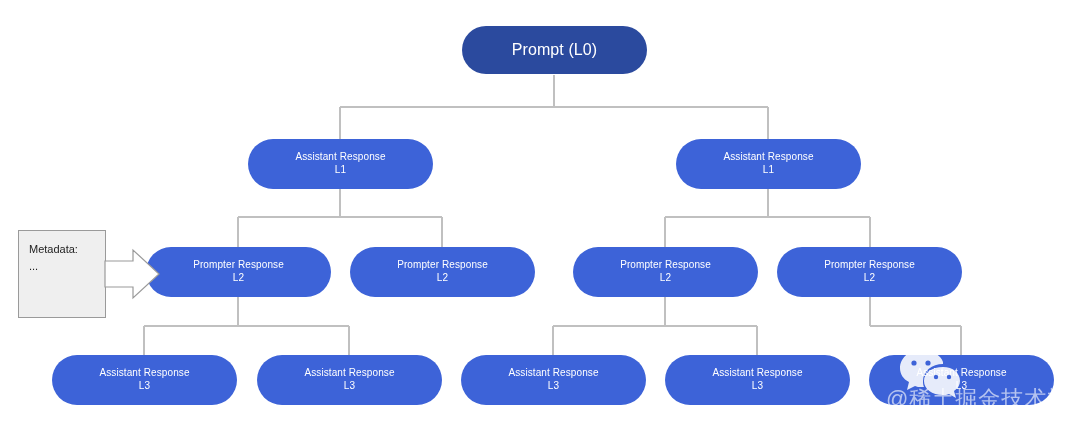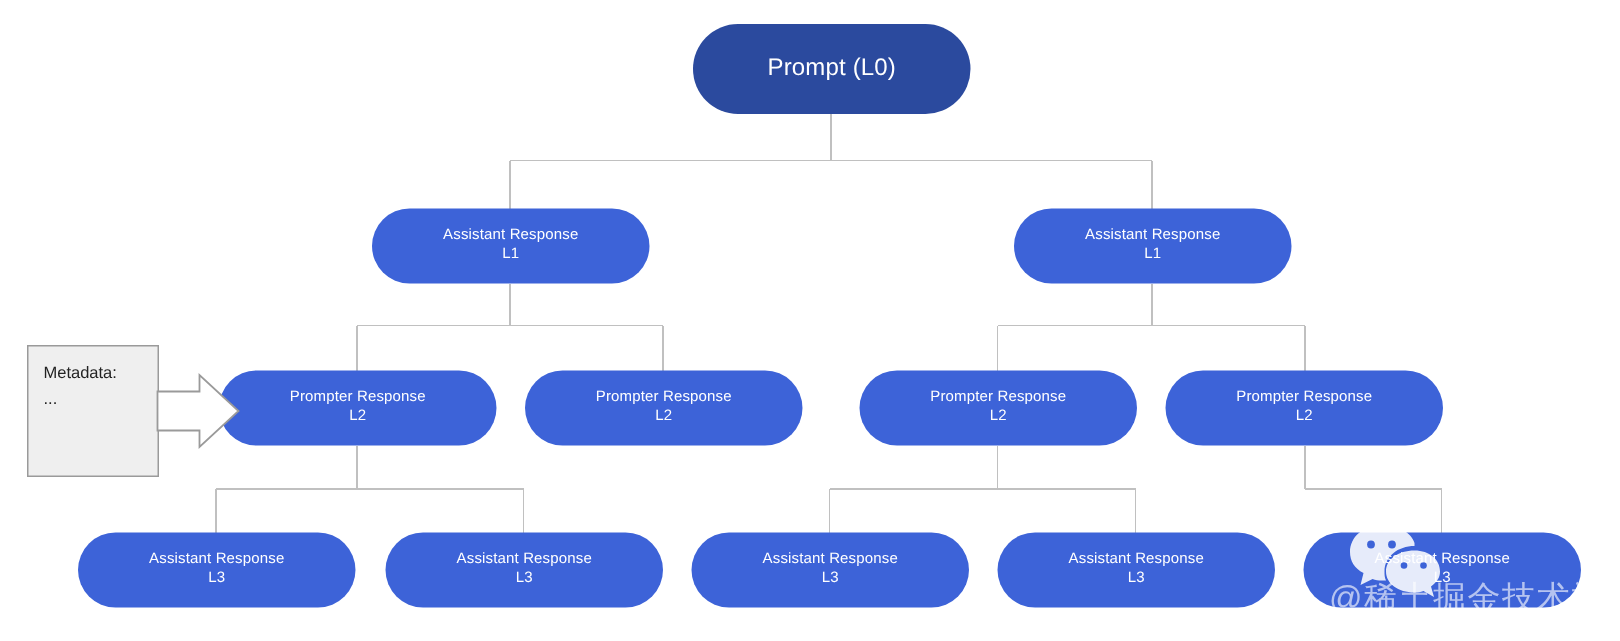--- a/index.html
+++ b/index.html
@@ -157,21 +157,21 @@
       <line x1="553" y1="326" x2="553" y2="355"></line>
       <line x1="665" y1="297" x2="665" y2="326"></line>
       <line x1="665" y1="326" x2="757" y2="326"></line>
       <line x1="757" y1="326" x2="757" y2="355"></line>
       <line x1="870" y1="297" x2="870" y2="326"></line>
       <line x1="870" y1="326" x2="961" y2="326"></line>
       <line x1="961" y1="326" x2="961" y2="355"></line>
     </svg>
 
   <div id="nodes">
-      <div class="node root" style="left: 462px; top: 16px; width: 185px; height: 60px;">Prompt (L0)</div>
+      <div class="node root" style="left: 462px; top: 26px; width: 185px; height: 48px;">Prompt (L0)</div>
       <div class="node lvl" style="left: 248px; top: 139px; width: 185px; height: 50px;">Assistant Response
 L1</div>
       <div class="node lvl" style="left: 676px; top: 139px; width: 185px; height: 50px;">Assistant Response
 L1</div>
       <div class="node lvl" style="left: 146px; top: 247px; width: 185px; height: 50px;">Prompter Response
 L2</div>
       <div class="node lvl" style="left: 350px; top: 247px; width: 185px; height: 50px;">Prompter Response
 L2</div>
       <div class="node lvl" style="left: 573px; top: 247px; width: 185px; height: 50px;">Prompter Response
 L2</div>

